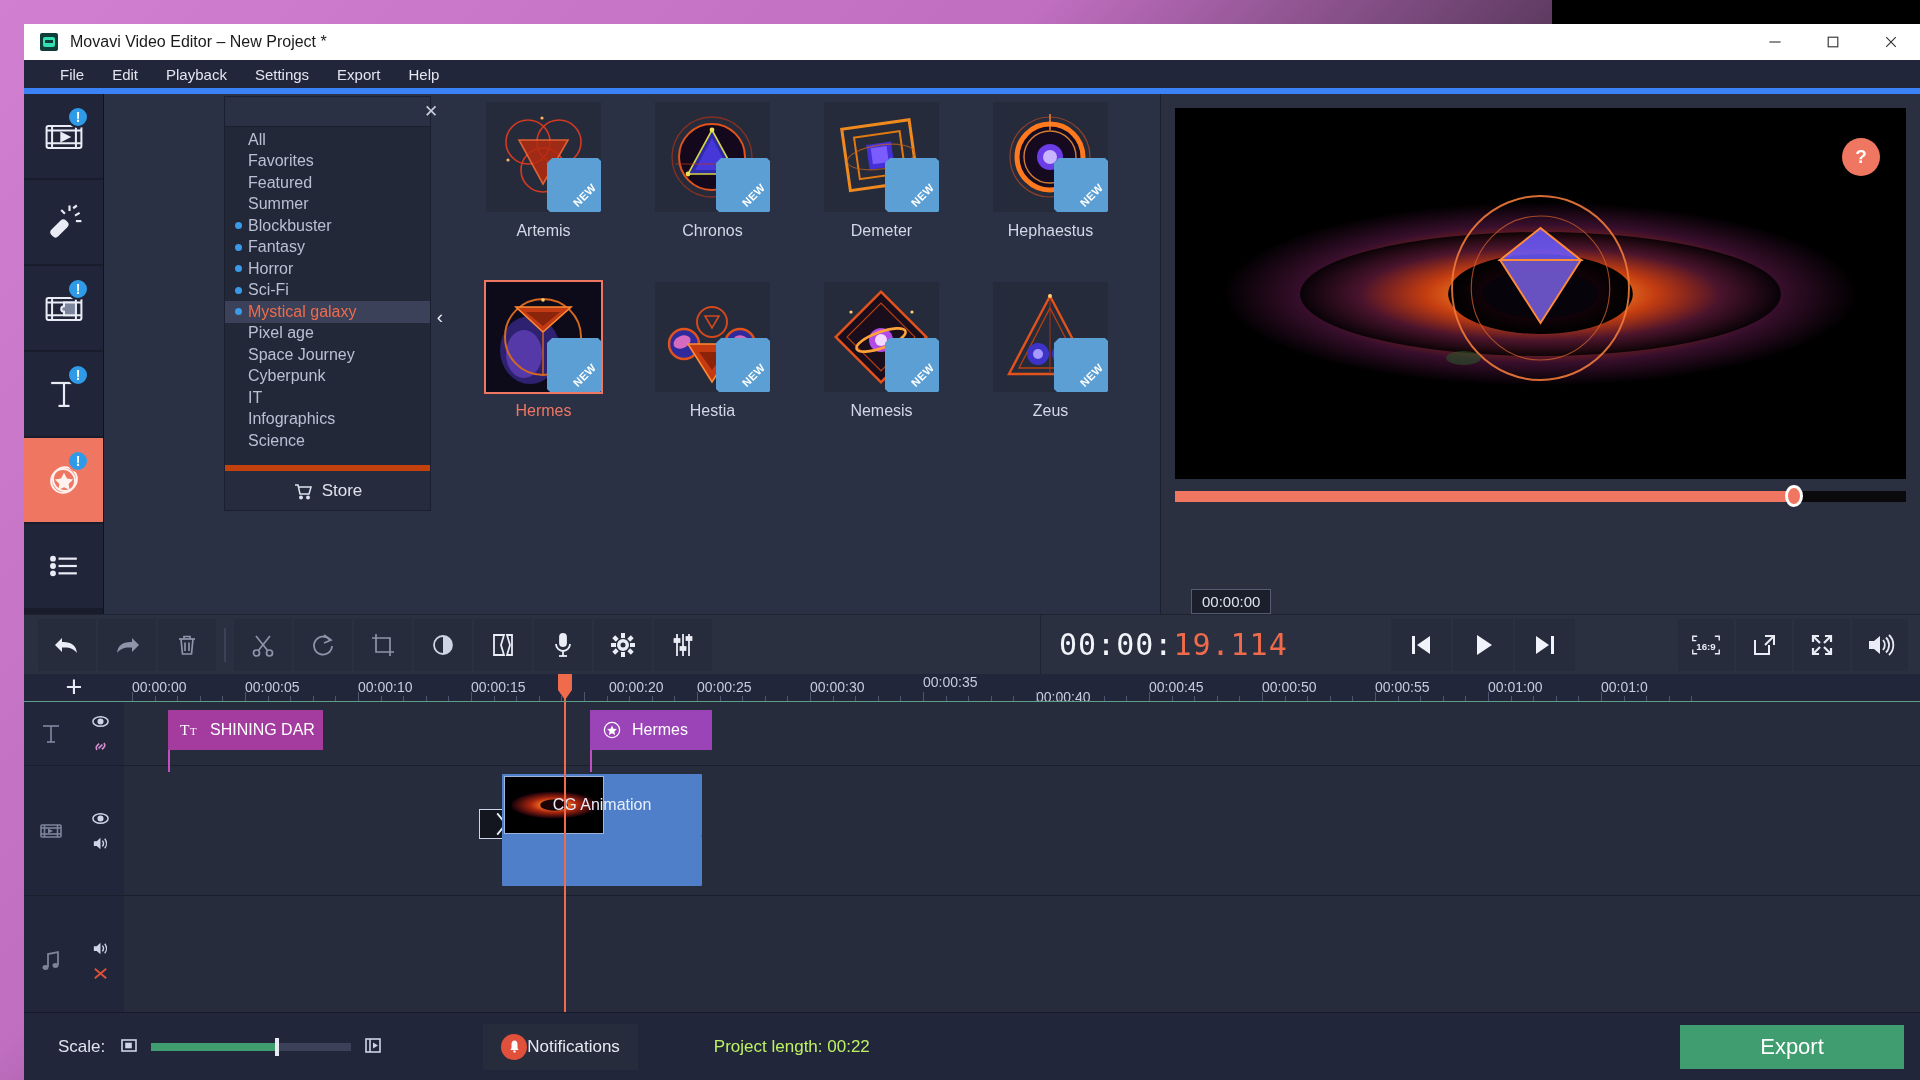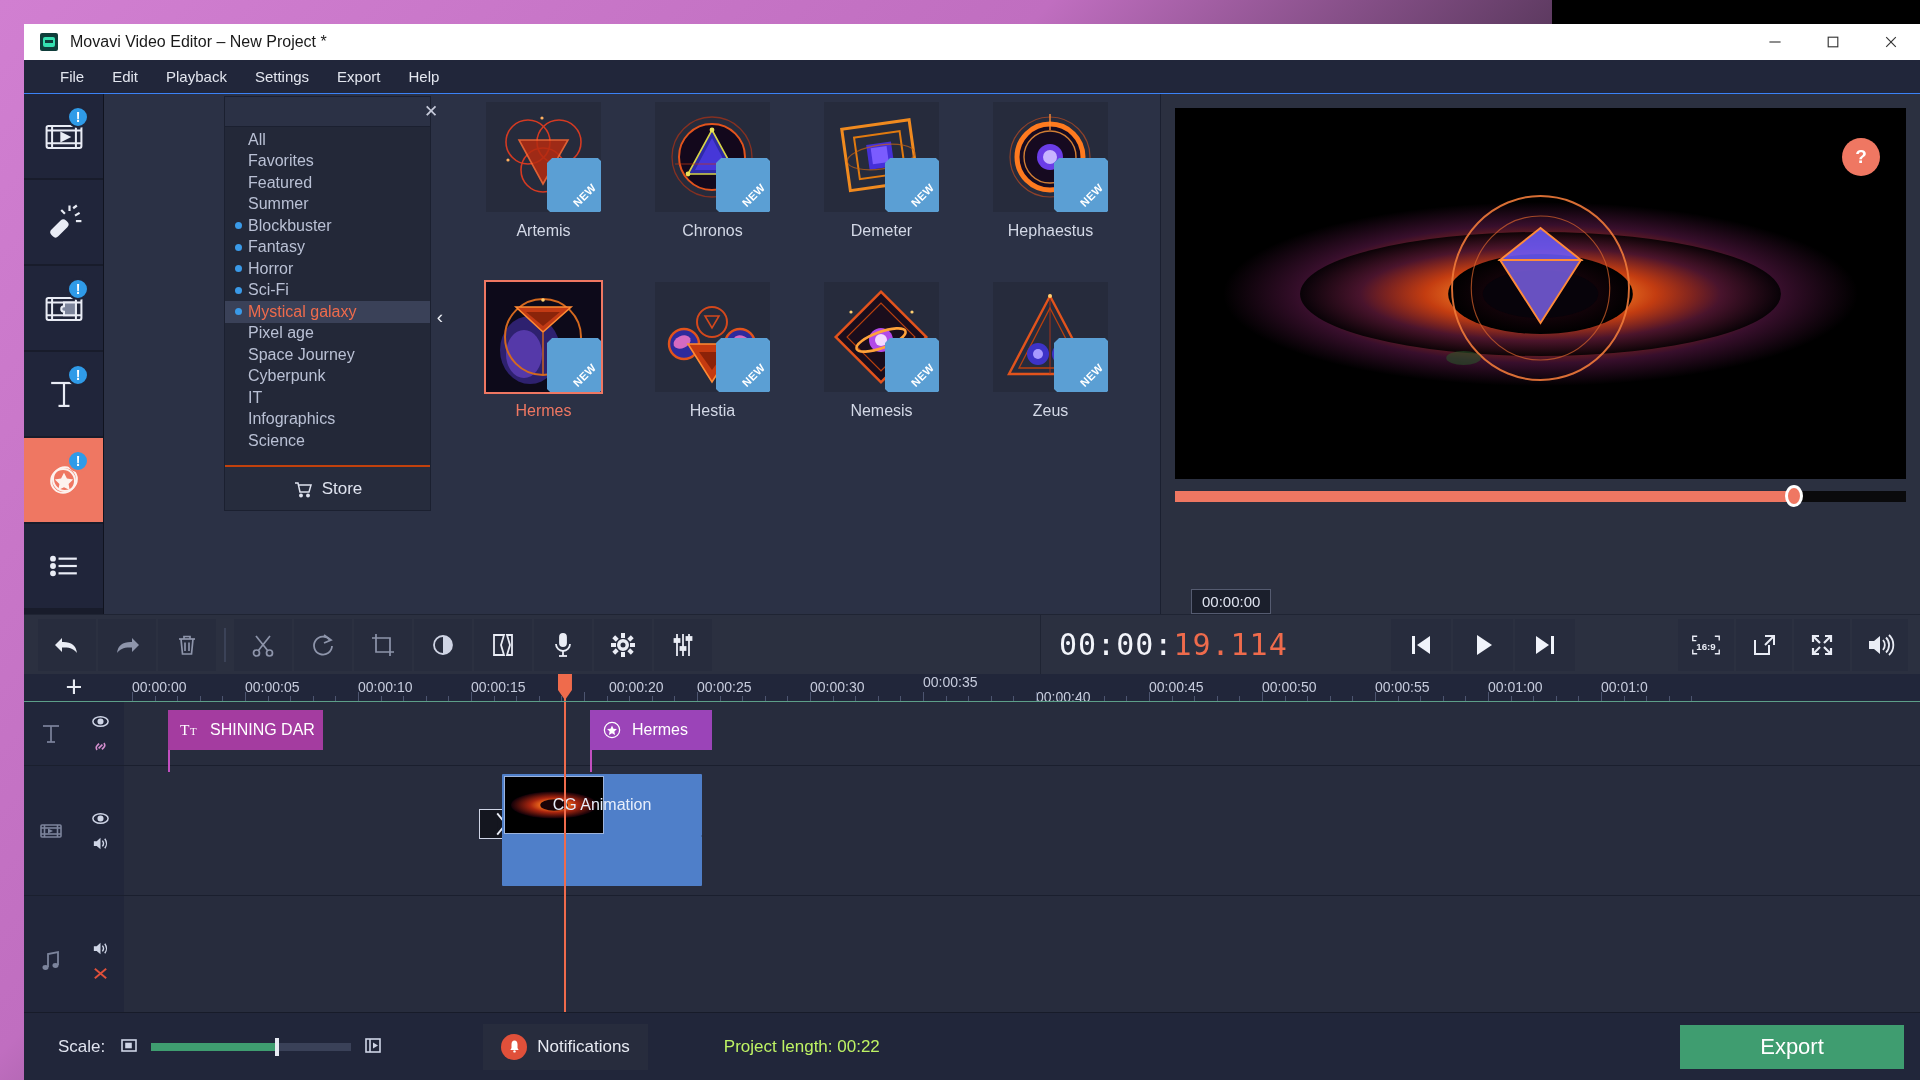--- a/index.html
+++ b/index.html
@@ -20,21 +20,21 @@
   .tb-icon::before{content:"";position:absolute;left:3px;top:4px;width:12px;height:10px;
             background:#35e0b0;border-radius:2px;}
   .tb-icon::after{content:"";position:absolute;left:5px;top:7px;width:8px;height:3px;background:#0f3d3a;}
   .tb-title{ font-size:16px; color:#1a1a1a; }
   .tb-spacer{flex:1;}
   .tb-btn{ width:58px; height:36px; display:flex; align-items:center; justify-content:center;
            color:#303030; font-size:17px; }
 
   
   .menubar{ height:34px; background:#21263a; display:flex; align-items:center; padding-left:22px;
-            flex:none; border-bottom:1px solid #3b82f6; }
+            flex:none; border-bottom:6px solid #3b82f6; }
   .menuitem{ font-size:15px; color:#e3e6ef; padding:5px 14px; border-radius:2px; }
 
   
   .mainrow{ display:flex; flex:none; height:520px; }
 
   
   .rail{ width:80px; background:#181c2b; display:flex; flex-direction:column; flex:none;
          border-right:1px solid #10131f; }
   .rail-btn{ height:84px; display:flex; align-items:center; justify-content:center;
              position:relative; background:#20253a; margin-bottom:2px; }
@@ -58,21 +58,21 @@
   .searchrow svg{width:15px;height:15px;}
   .search-input{ flex:1; background:transparent; border:none; outline:none;
                  color:#c8cde0; font-size:14px; padding-left:6px; font-family:"Liberation Sans",sans-serif;}
   .clear-x{ color:#c6cada; font-size:17px; padding:0 4px; }
   .catlist{ flex:1; overflow:hidden; padding-top:2px; }
   .cat{ display:flex; align-items:center; height:21.5px; padding-left:10px; font-size:16px;
         color:#b9c0d4; }
   .cat .dot{ width:7px; height:7px; border-radius:50%; background:#3a9ae8; margin-right:6px; flex:none; }
   .cat .nodot{ width:7px; margin-right:6px; flex:none; }
   .cat.selected{ background:#3a4158; color:#ef6b4c; }
-  .store{ height:45px; border-top:2px solid #c2410c; display:flex; align-items:center;
+  .store{ height:45px; border-top:6px solid #c2410c; display:flex; align-items:center;
           justify-content:center; color:#dfe3ef; font-size:17px; gap:9px; background:#262c3d;}
   .store svg{width:20px;height:20px;}
 
   .collapse{ width:18px; display:flex; align-items:center; justify-content:center;
              color:#eceef5; font-size:19px; background:#2b3145; margin-top:200px; height:46px;}
 
   .grid{ flex:1; padding:8px 0 0 22px; display:grid; grid-template-columns:repeat(4,145px);
          grid-auto-rows:180px; gap:0px 24px; align-content:start; }
   .cell{ display:flex; flex-direction:column; align-items:center; }
   .thumb{ width:115px; height:110px; background:#262b3c; position:relative; overflow:hidden; }
@@ -157,21 +157,21 @@
                border:1px solid #cfd5e6; display:flex; align-items:center; overflow:hidden; }
 
   
   .status{ height:68px; background:#21263a; display:flex; align-items:center; flex:none;
            border-top:1px solid #171b29; padding:0 16px; }
   .scalelabel{ color:#dfe3ef; font-size:17px; margin-right:14px; margin-left:18px;}
   .sicon svg{ width:20px; height:20px; }
   .slider{ width:200px; height:8px; background:#3a4158; margin:0 12px; position:relative; }
   .sfill{ position:absolute; left:0; top:0; bottom:0; width:62%; background:#3f9d70; }
   .sknob{ position:absolute; left:62%; top:-5px; width:4px; height:18px; background:#e7eaf2; }
-  .notif{ display:flex; align-items:center; gap:10px; background:#272c3d; padding:10px 18px;
+  .notif{ display:flex; align-items:center; background:#272c3d; padding:10px 18px;
           margin-left:100px; color:#e7eaf2; font-size:17px; }
   .notif-ic{ width:26px; height:26px; border-radius:50%; background:#e0503a; display:flex;
              align-items:center; justify-content:center; }
   .plen{ margin-left:76px; color:#bef264; font-size:17px; }
   .exportbtn{ margin-left:auto; width:224px; height:44px; background:#3f9d70; color:#fff;
               font-size:22px; display:flex; align-items:center; justify-content:center; }
 </style>
 </head>
 <body>
 

